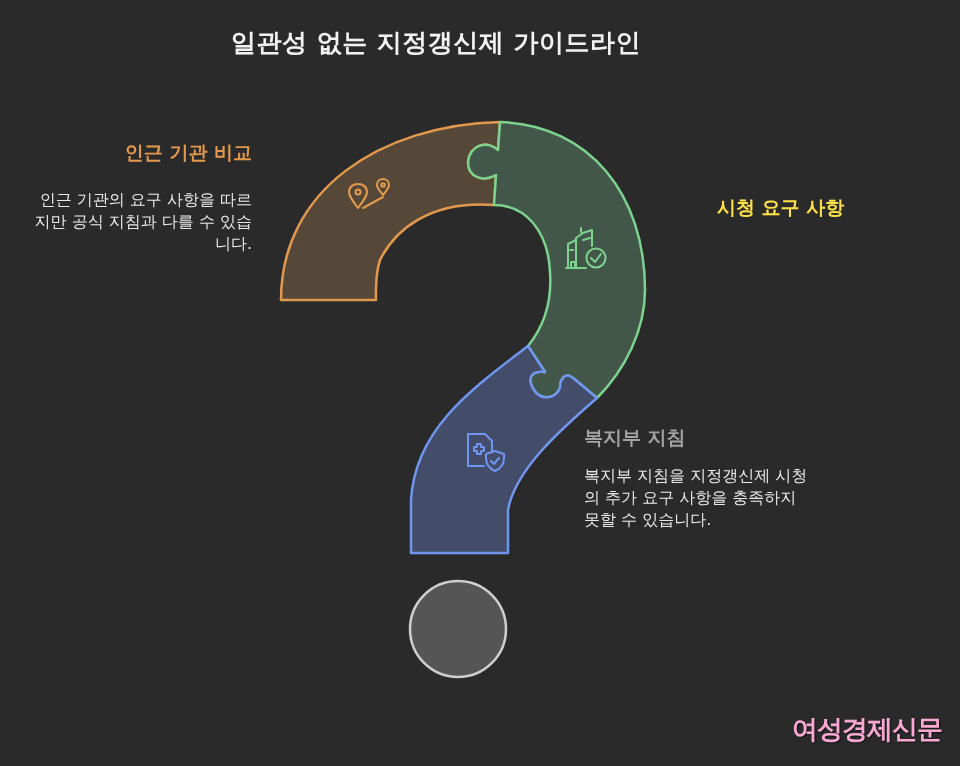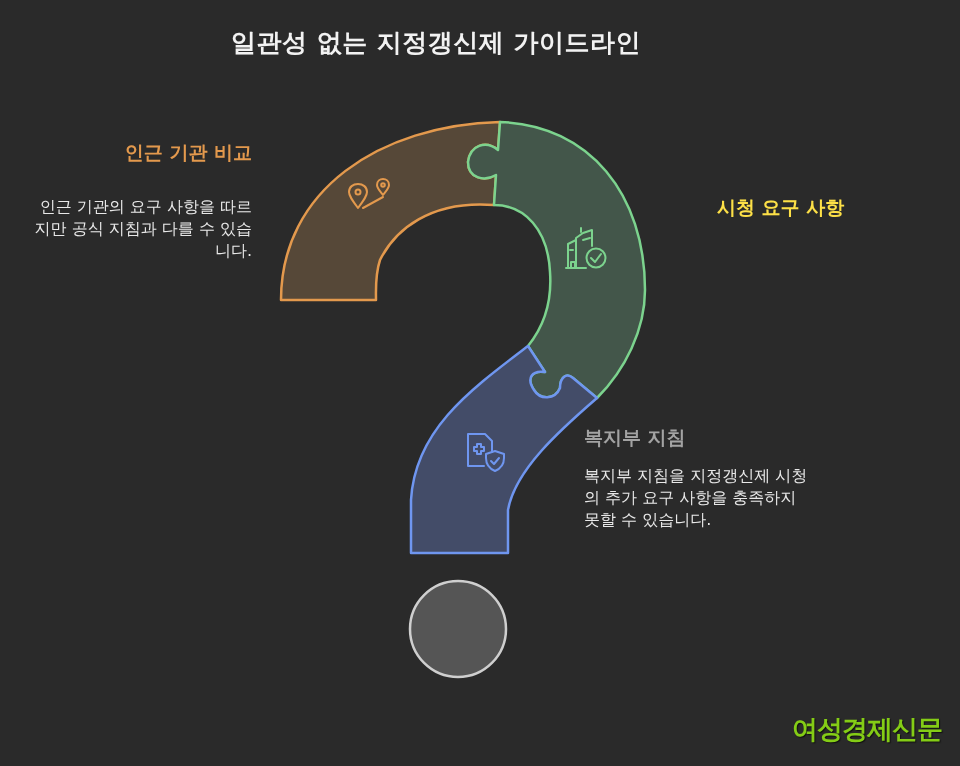--- a/index.html
+++ b/index.html
@@ -9,27 +9,27 @@
   }
   .title {
     position:absolute; left:0; top:26px; width:872px; text-align:center;
     color:#f2f2f2; font-size:25px; font-weight:bold; letter-spacing:0.5px;
   }
   svg.diagram { position:absolute; left:0; top:0; }
   .block { position:absolute; }
   .block h3 { margin:0; font-size:19px; font-weight:bold; }
   .block p { margin:0; color:#e8e8e8; font-size:16px; line-height:22px; }
   .left { left:30px; top:140px; width:222px; text-align:right; }
-  .left h3 { color:#e3994d; margin-bottom:30px; }
+  .left h3 { color:#e3994d; margin-bottom:23px; }
   .right1 { left:679px; top:195px; width:230px; text-align:left; }
   .right1 h3 { color:#fde047; margin-bottom:14px;margin-left:38px; }
   .right2 { left:584px; top:425px; width:230px; text-align:left; }
   .right2 h3 { color:#a3a3a3; margin-bottom:14px; }
   .watermark {
-    position:absolute; right:18px; top:712px; color:#84cc16; font-size:26px; font-weight:bold;
+    position:absolute; right:18px; top:712px; color:#f9a8d4; font-size:26px; font-weight:bold;
     text-shadow:1px 1px 1px #111; letter-spacing:-1px;
   }
 </style>
 </head>
 <body>
 
 <div class="title">일관성 없는 지정갱신제 가이드라인</div>
 
 <svg class="diagram" width="960" height="766" viewBox="0 0 960 766">
 

